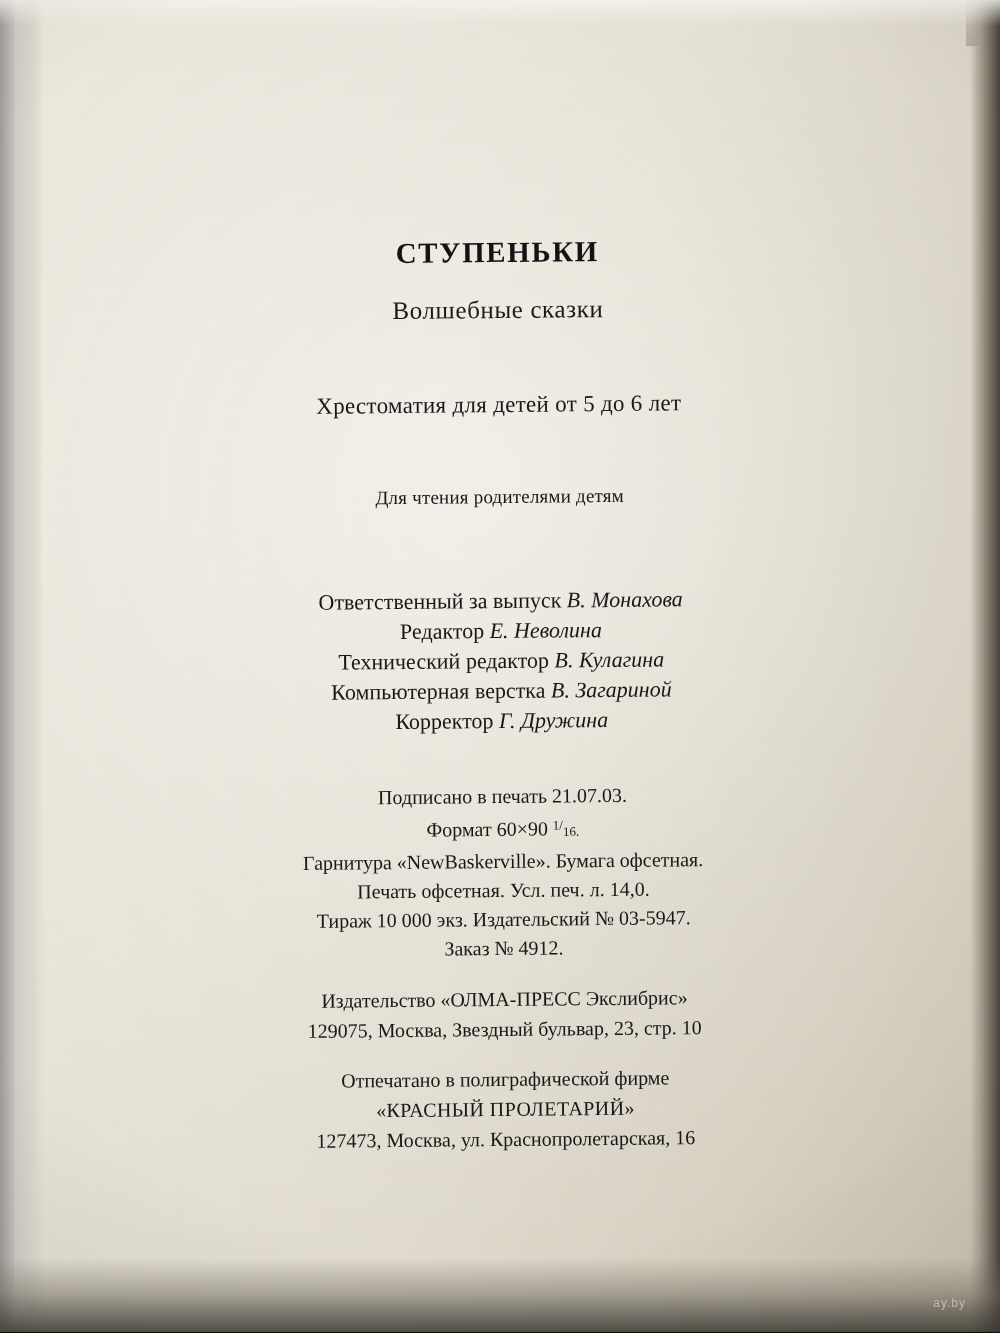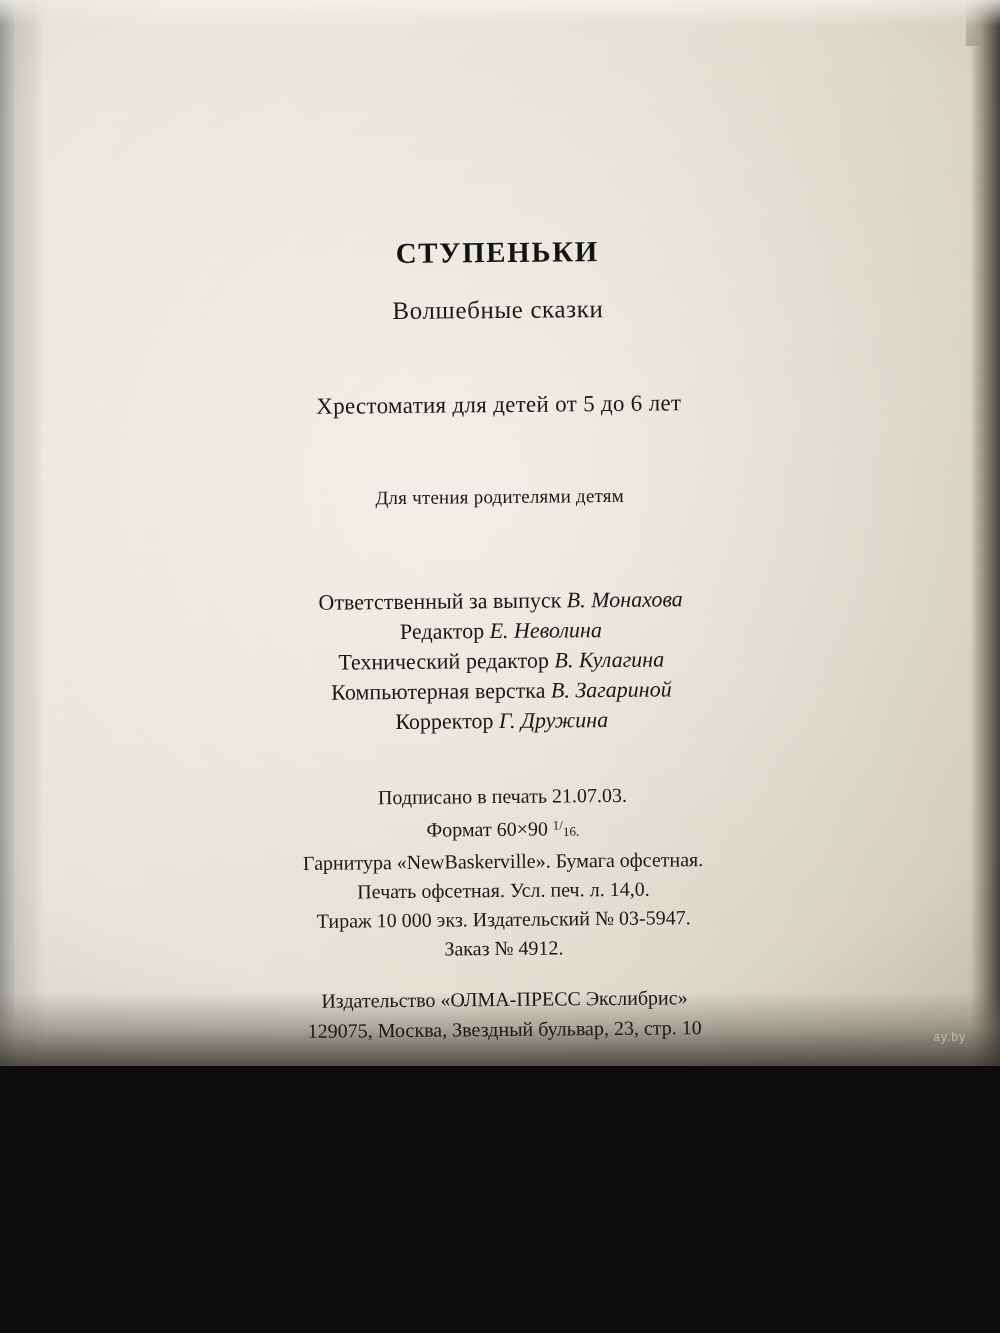--- a/index.html
+++ b/index.html
@@ -3,21 +3,21 @@
 <meta charset="utf-8">
 <style>
   html, body {
     margin: 0;
     padding: 0;
     background: #0c0c0c;
   }
   #page {
     position: relative;
     width: 1000px;
-    height: 1066px;
+    height: 1332px;
     overflow: hidden;
     background: #ded8cc;
     font-family: "Liberation Serif", serif;
   }
 
   
   .sheet {
     position: absolute;
     left: 0;
     top: 0;

